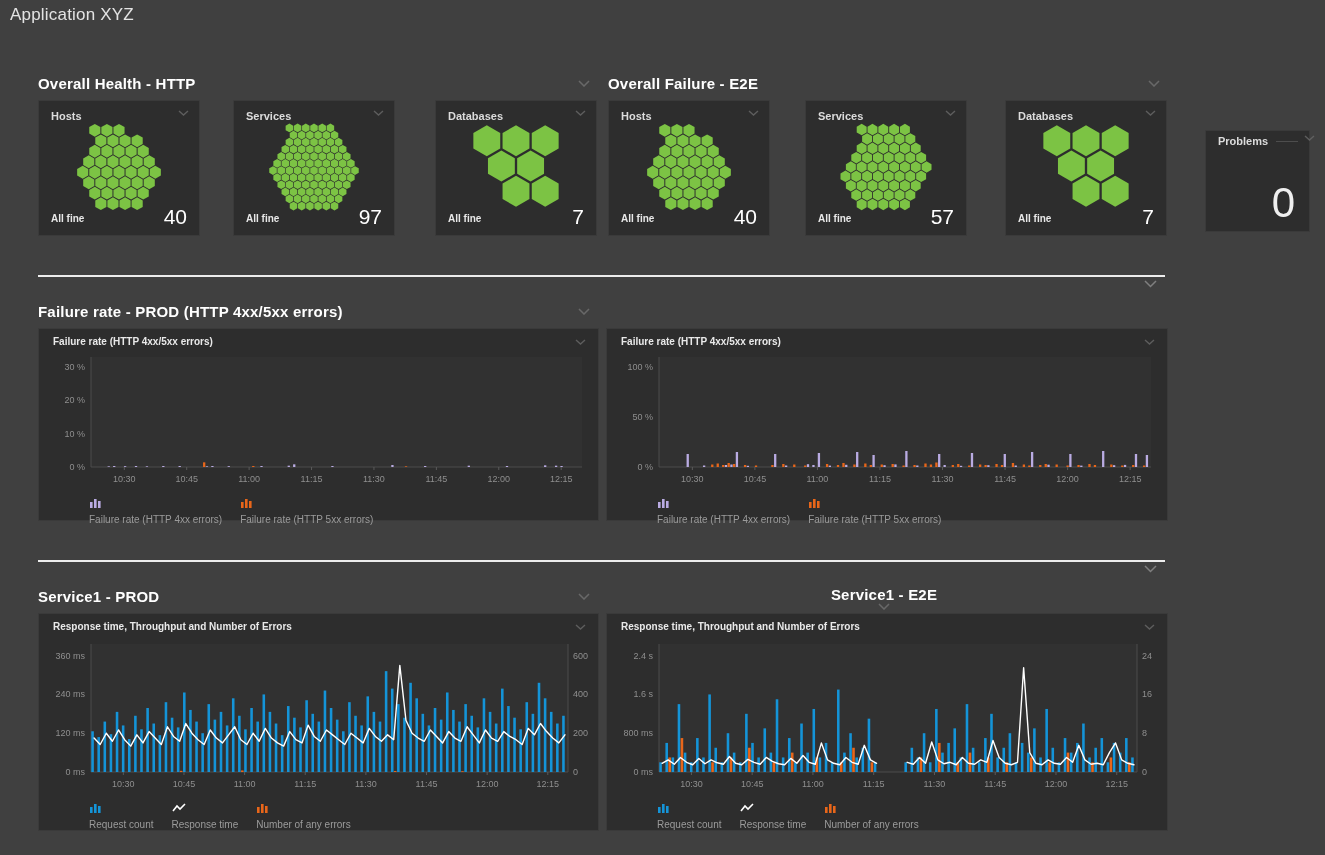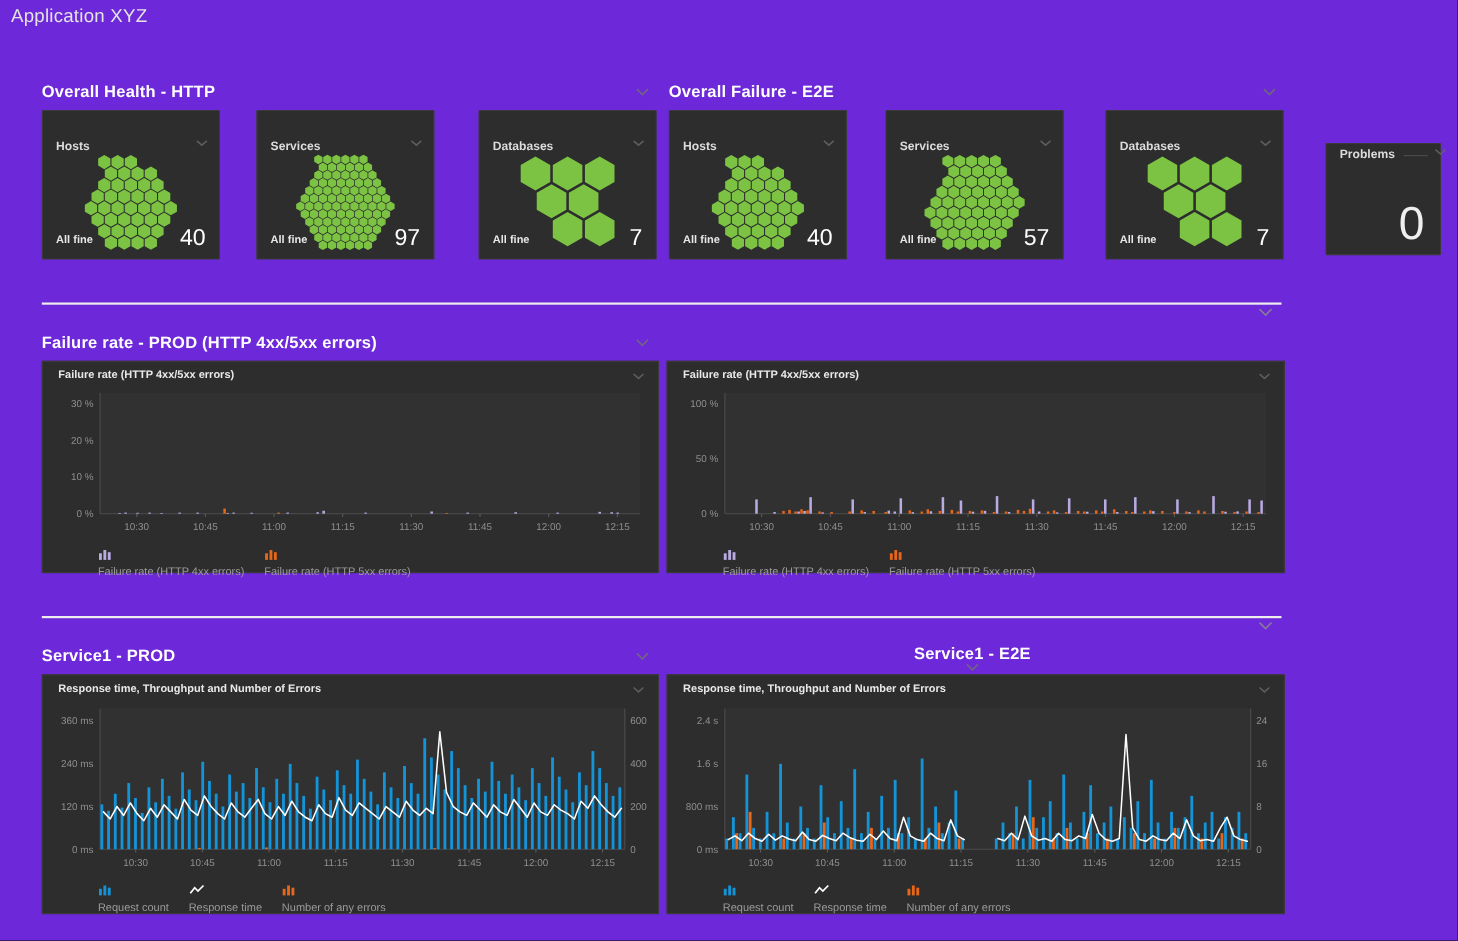--- a/index.html
+++ b/index.html
@@ -1,24 +1,24 @@
 <!DOCTYPE html>
 <html style="--c-green: #7cc344; --c-blue: #1494d8; --c-orange: #e8661a; --c-lavender: #b9abe2; --c-line: #ffffff; --c-axis: #4d4d4d; --c-ticktext: #8f8f8f;"><head>
 <meta charset="utf-8">
 <style>
   html,body{margin:0;padding:0;background:#1a1a1a;}
   body{font-family:"Liberation Sans", sans-serif; -webkit-font-smoothing:antialiased;}
-  .dash{position:relative;width:1325px;height:855px;background:#6d28d9;overflow:hidden;}
+  .dash{position:relative;width:1325px;height:855px;background:#404040;overflow:hidden;}
   .abs{position:absolute;}
   .page-title{left:10px;top:5px;font-size:17px;color:#e3e3e3;font-weight:400;letter-spacing:.2px;}
   .sec-head{height:20px;display:flex;align-items:center;justify-content:space-between;}
   .sec-title{font-size:15px;font-weight:bold;color:#ffffff;letter-spacing:.2px;}
   .chev{display:inline-flex;align-items:center;justify-content:center;cursor:pointer;opacity:.85;}
   .tile{background:#2d2d2d;border:1px solid #3a3a3a;box-sizing:border-box;border-radius:1px;}
-  .tile-head{display:flex;align-items:flex-start;justify-content:space-between;padding:26px 10px 0 12px;}
+  .tile-head{display:flex;align-items:flex-start;justify-content:space-between;padding:9px 10px 0 12px;}
   .tile-label{font-size:11px;font-weight:bold;color:#dcdcdc;}
   .honeycomb{display:block;margin:1px auto 0 auto;}
   .tile-status{position:absolute;left:12px;bottom:11px;font-size:10px;font-weight:bold;color:#e8e8e8;}
   .tile-count{position:absolute;right:12px;bottom:6px;font-size:21px;font-weight:400;color:#ffffff;}
   .problems-value{position:absolute;right:14px;bottom:4px;font-size:42px;font-weight:200;color:#efefef;}
   .mini-dash{display:inline-block;width:22px;height:1px;background:#4d4d4d;margin:6px 6px 0 8px;}
   .divider{height:2px;background:#ededed;}
   .chart-tile{background:#2d2d2d;border:1px solid #3a3a3a;box-sizing:border-box;}
   .chart-head{display:flex;align-items:center;justify-content:space-between;padding:7px 12px 2px 14px;}
   .chart-title{font-size:10px;font-weight:bold;color:#e9e9e9;}

